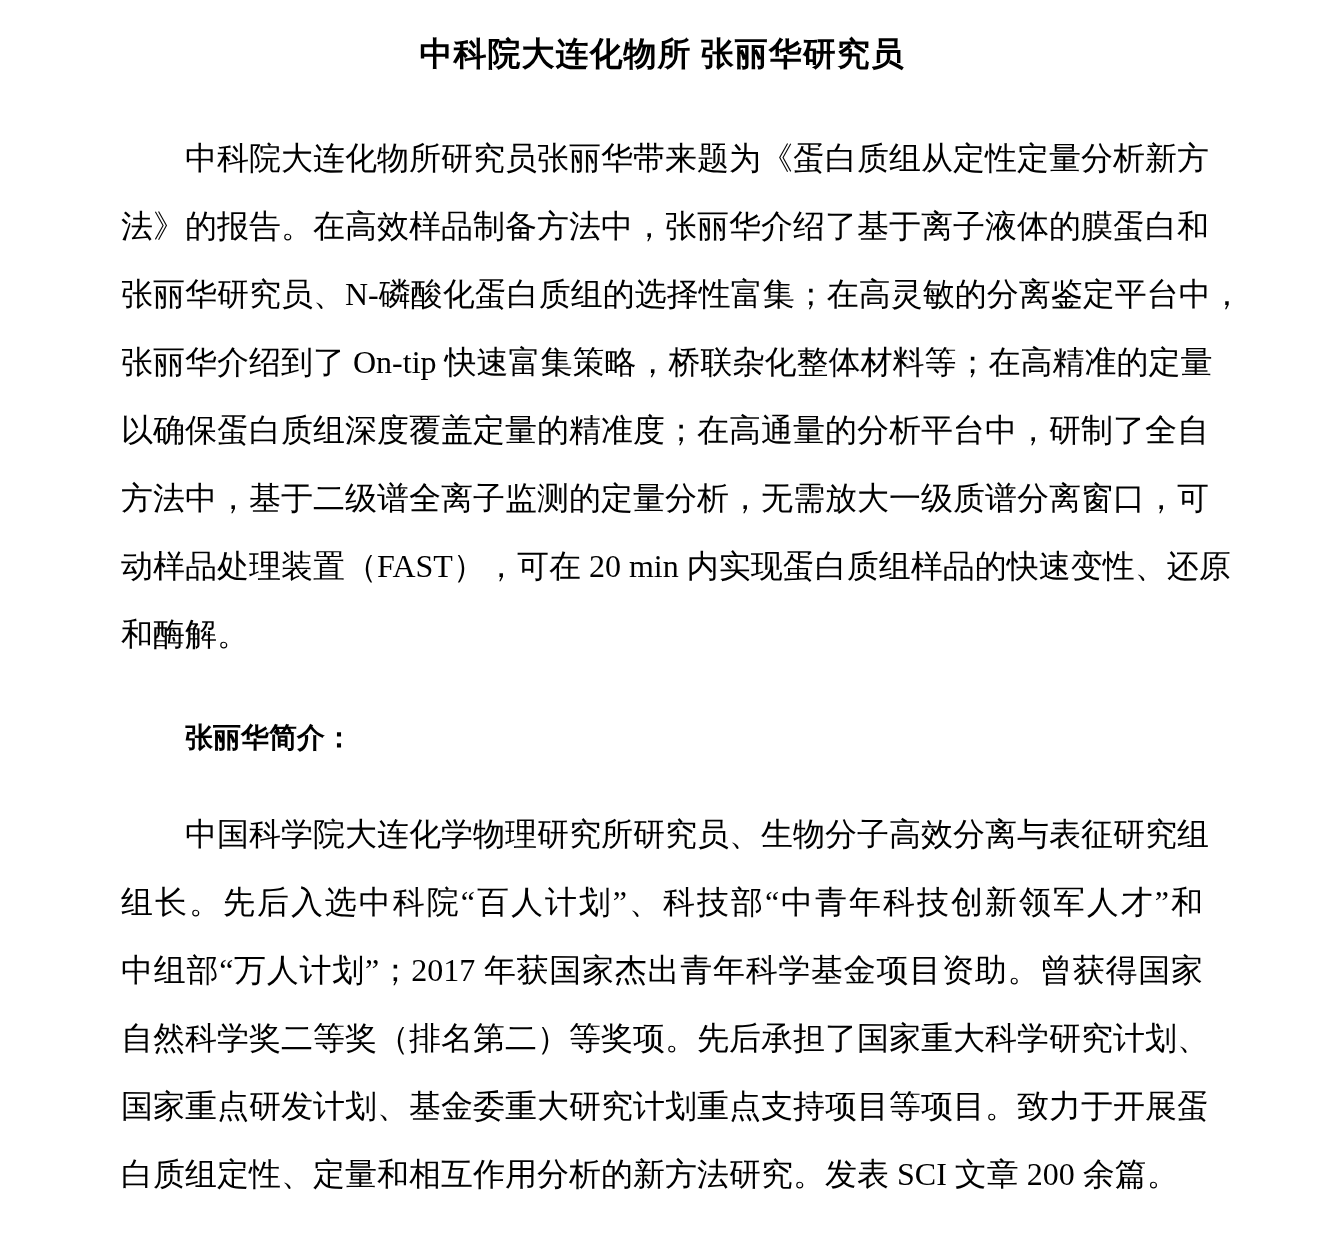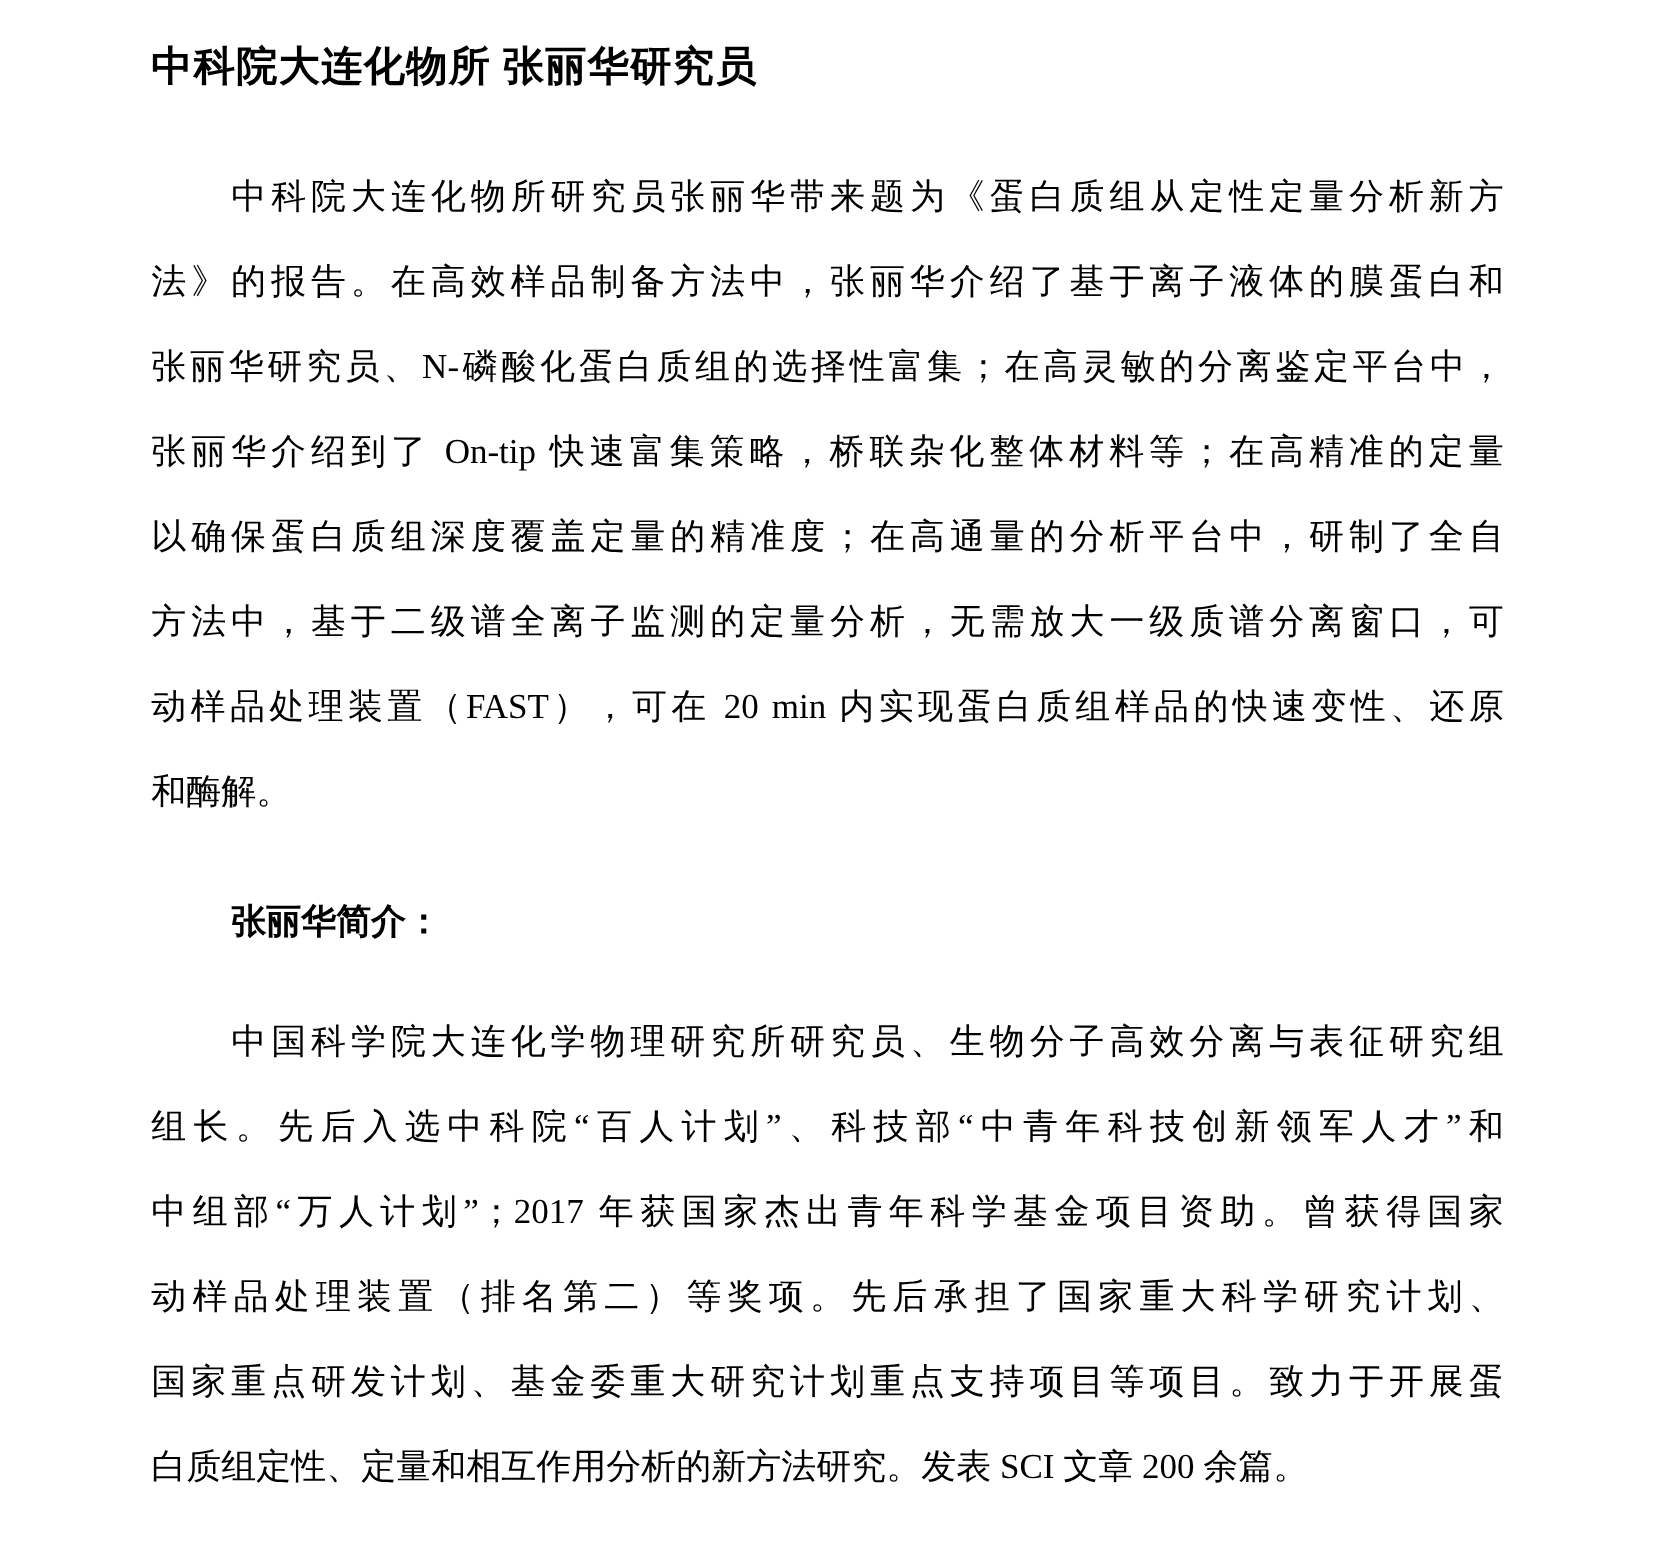--- a/index.html
+++ b/index.html
@@ -20,32 +20,33 @@
     height: 1249px;
     background: #ffffff;
   }
   .content {
     margin-left: 121px;
     width: 1082px;
   }
   .doc-title {
     padding-top: 24px;
     margin: 0;
+    text-align: center;
     font-size: 33px;
     font-weight: bold;
     line-height: 60px;
     letter-spacing: 1px;
   }
   .para {
     margin: 0;
   }
   .para-1 { margin-top: 40px; }
   .para-2 { margin-top: 28px; }
   .line {
-    font-size: 28px;
+    font-size: 32px;
     line-height: 68px;
     height: 68px;
     text-align: justify;
     text-align-last: justify;
     text-justify: inter-character;
     white-space: nowrap;
     overflow: visible;
   }
   .line.indent {
     text-indent: 64px;
@@ -81,19 +82,19 @@
       <div class="line">动样品处理装置（FAST），可在 20 min 内实现蛋白质组样品的快速变性、还原</div>
       <div class="line last">和酶解。</div>
     </div>
 
     <div class="bio-heading">张丽华简介：</div>
 
     <div class="para para-2">
       <div class="line indent">中国科学院大连化学物理研究所研究员、生物分子高效分离与表征研究组</div>
       <div class="line">组长。先后入选中科院“百人计划”、科技部“中青年科技创新领军人才”和</div>
       <div class="line">中组部“万人计划”；2017 年获国家杰出青年科学基金项目资助。曾获得国家</div>
-      <div class="line">动样品处理装置（排名第二）等奖项。先后承担了国家重大科学研究计划、</div>
+      <div class="line">自然科学奖二等奖（排名第二）等奖项。先后承担了国家重大科学研究计划、</div>
       <div class="line">国家重点研发计划、基金委重大研究计划重点支持项目等项目。致力于开展蛋</div>
       <div class="line last">白质组定性、定量和相互作用分析的新方法研究。发表 SCI 文章 200 余篇。</div>
     </div>
 
   </div>
 </div>
 
 </body></html>

